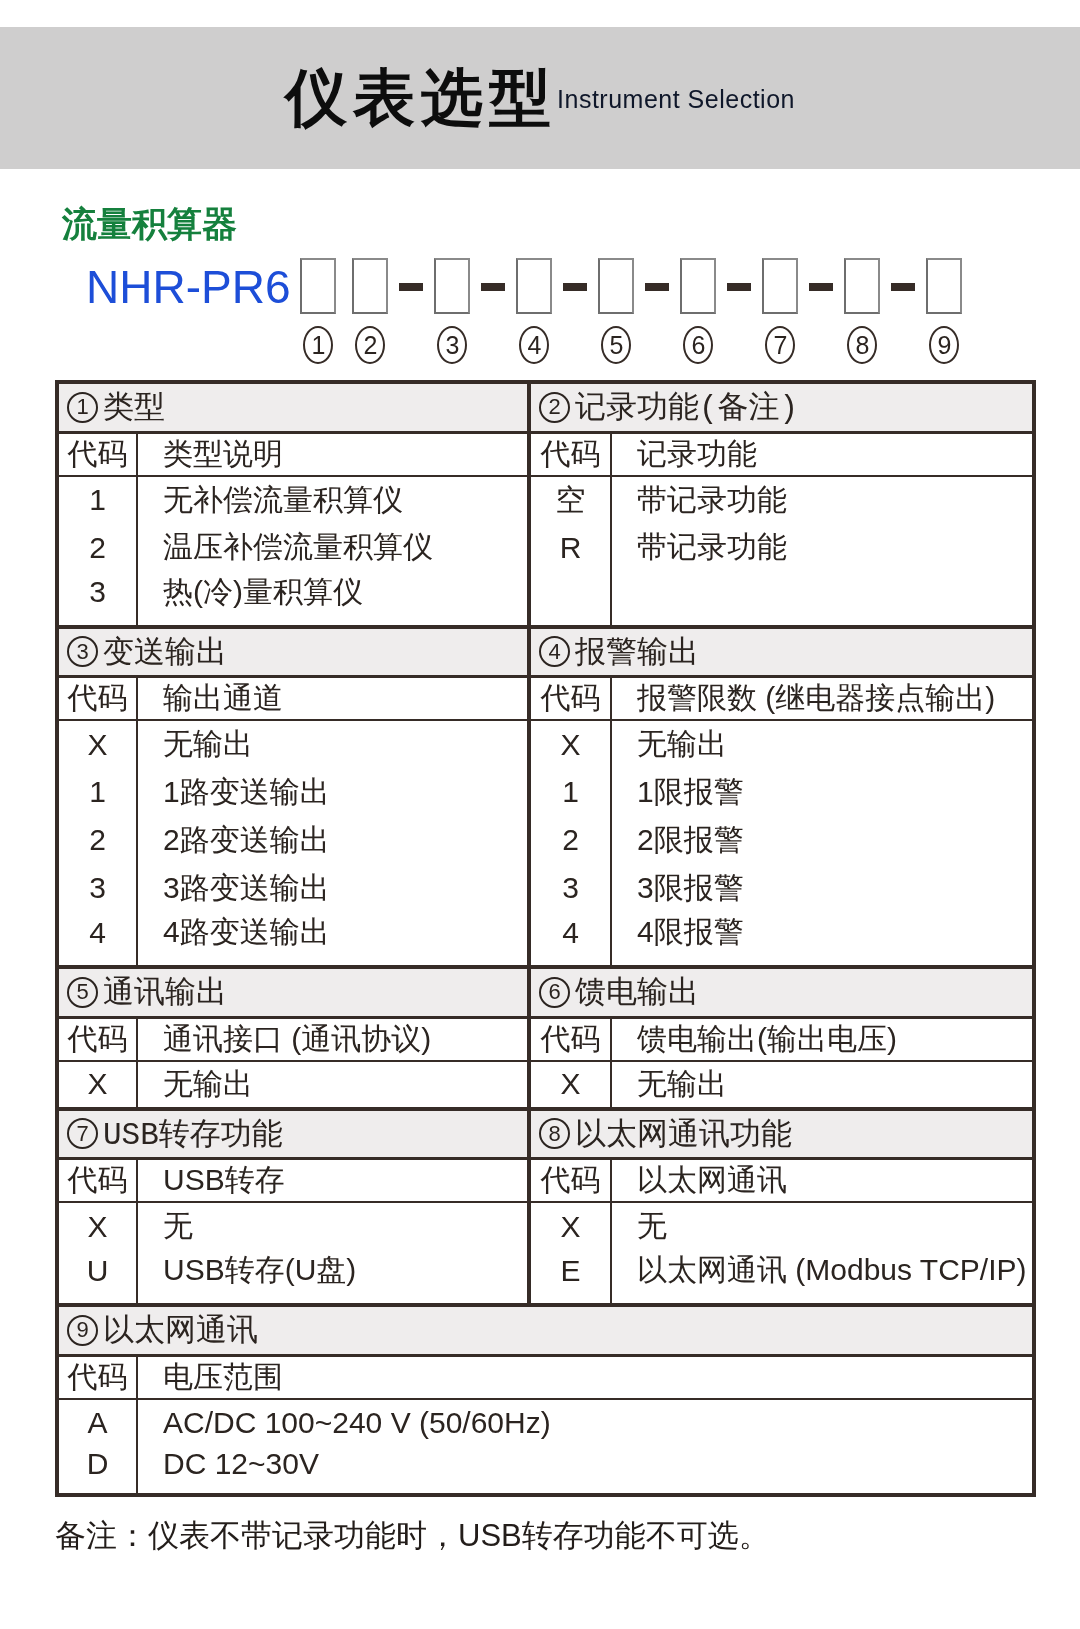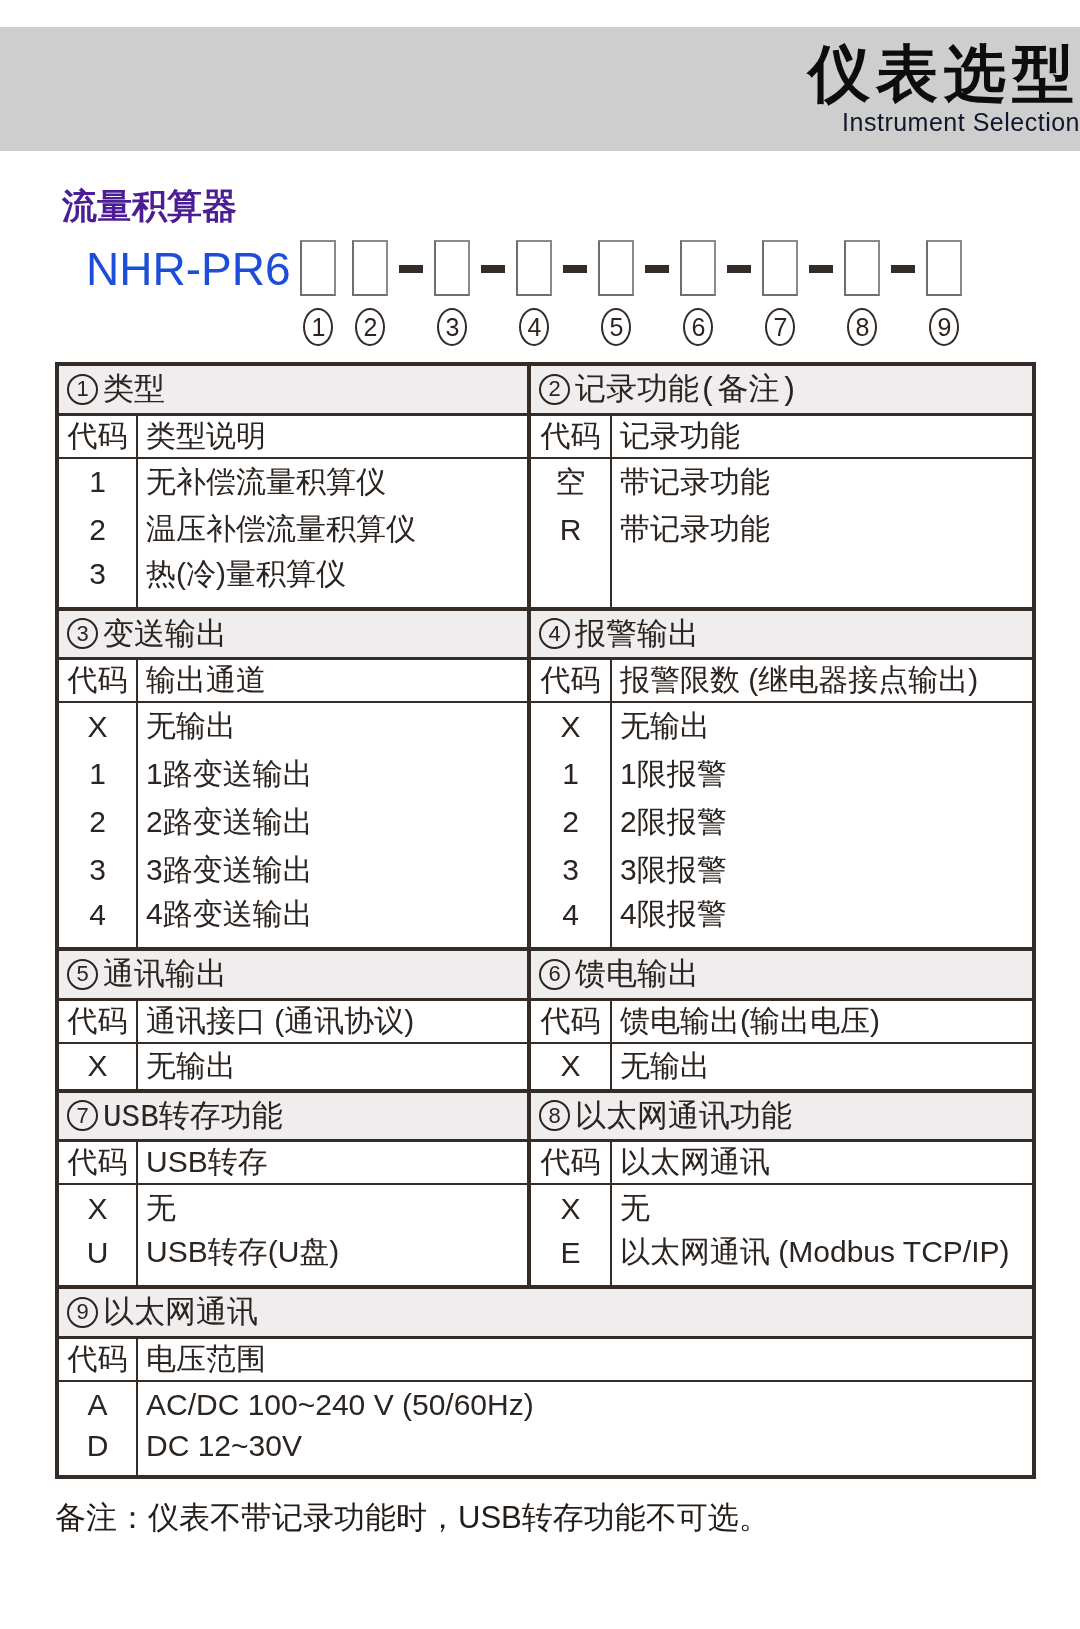--- a/index.html
+++ b/index.html
@@ -1,26 +1,26 @@
 <!DOCTYPE html>
 <html><head>
 <meta charset="utf-8">
 <style>
   * { margin:0; padding:0; box-sizing:border-box; }
   html,body { width:1080px; background:#ffffff; font-family:"Liberation Sans","DejaVu Sans",sans-serif; color:#2b2420; }
   body { height:1629px; overflow:hidden; }
 
   
-  .banner { margin-top:27px; height:124px; background:#cfcecE; background:#cfcece;
-            display:flex; flex-direction:column; align-items:flex-end; justify-content:center; }
+  .banner { margin-top:27px; height:142px; background:#cfcecE; background:#cfcece;
+            display:flex; flex-direction:row; align-items:center; justify-content:center; }
   .banner-title { font-size:62px; font-weight:700; letter-spacing:6px; color:#0d0d0d; line-height:1.05; }
   .banner-sub   { font-size:25px; font-weight:400; color:#0f172a; margin-top:2px; letter-spacing:0.5px; }
 
   
-  .product-name { margin:32px 0 0 62px; font-size:35px; font-weight:600; color:#4c1d95; }
+  .product-name { margin:32px 0 0 62px; font-size:35px; font-weight:600; color:#15803d; }
   .model-line { display:flex; align-items:flex-start; margin:10px 0 0 86px; }
   .model-prefix { font-size:46px; font-weight:500; line-height:58px; letter-spacing:0px; margin-right:8px; color:#1d4ed8; }
   .slot { display:flex; flex-direction:column; align-items:center; width:40px; }
   .slot .box { width:36px; height:56px; border:2px solid #8a8a8a; border-left-color:#6e6e6e; border-bottom-color:#6e6e6e; background:#ffffff; }
   .slot .circ { margin-top:12px; width:30px; height:38px; border:2px solid #362c27; border-radius:50%;
                 display:flex; align-items:center; justify-content:center; font-size:25px; color:#2b2420; }
   .dash { width:24px; height:8px; background:#362c27; margin:25px 9px 0 9px; flex:none; }
   .gap12 { width:12px; flex:none; }
 
   
@@ -31,21 +31,21 @@
   tr.sec td { background:#efeded; border-top-width:4px; border-bottom-width:3px; height:50px;
               padding-left:8px; font-size:31px; }
   .sec-inner { display:flex; align-items:center; }
   .circ-num { flex:none; width:31px; height:31px; border:2px solid #2b2420; border-radius:50%;
               display:inline-flex; align-items:center; justify-content:center; font-size:22px; margin-right:5px; }
   .sec-title { font-weight:500;font-family:Liberation Mono, monospace; }
   tr.sub td { height:36px; border-bottom-width:2px; }
   tr.bodyrow td { border-top:0 solid #362c27; border-bottom:0 solid #362c27; height:48px; }
   tr.bodyrow.last td { padding-bottom:12px; }
   td.code { text-align:center; }
-  td.desc { padding-left:8px; text-align:left; }
+  td.desc { padding-left:25px; text-align:left; }
   .sm { font-size:24px; }
 
   
   .note { margin:18px 0 0 55px; font-size:31px; font-weight:500; color:#231d1a; }
 </style>
 </head>
 <body>
 
 <div class="banner">
   <div class="banner-title">仪表选型</div>

